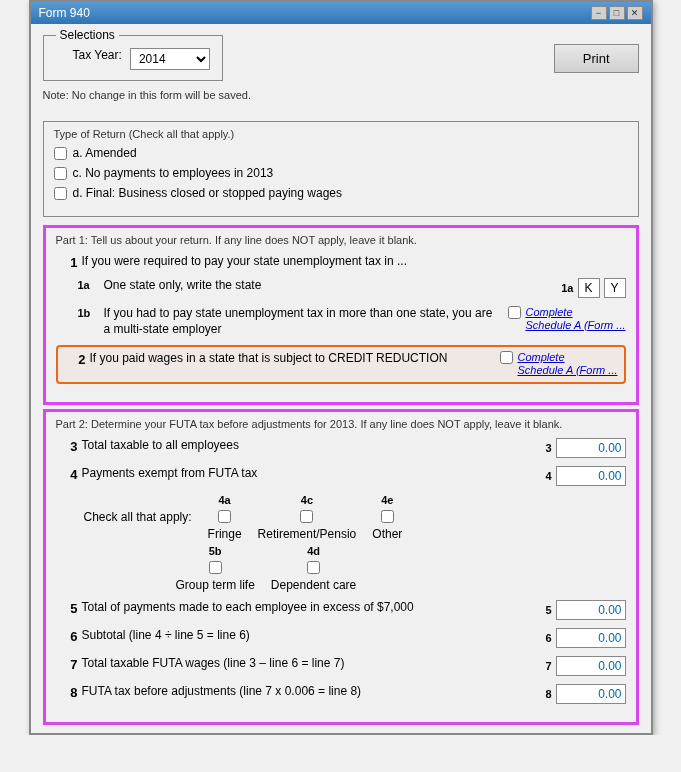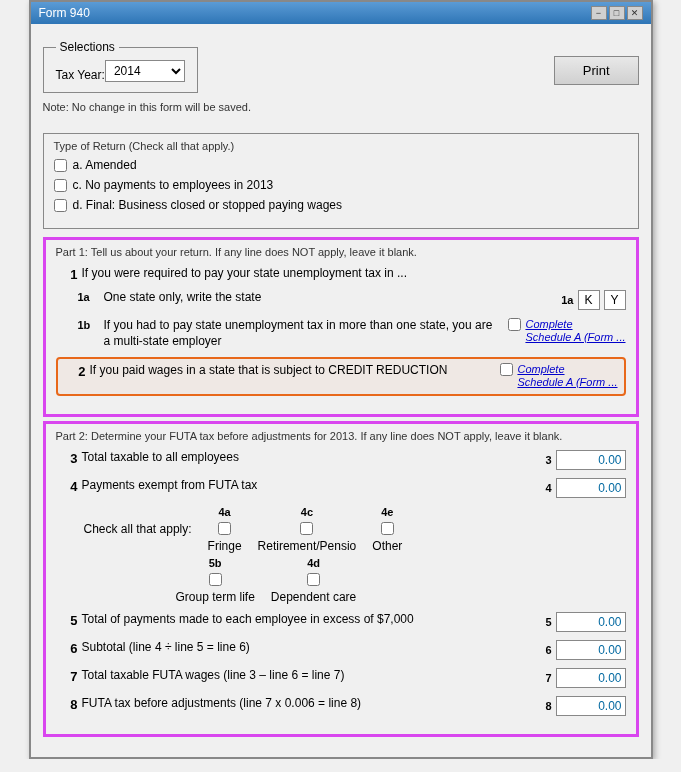--- a/index.html
+++ b/index.html
@@ -36,21 +36,21 @@
       background: #d0d0d0;
       border: 1px solid #888;
       font-size: 9px;
       cursor: pointer;
       display: flex;
       align-items: center;
       justify-content: center;
       color: #333;
     }
     .content {
-      padding: 16px 12px;
+      padding: 4px 12px;
       overflow-y: auto;
       max-height: 750px;
     }
     .selections-group {
       border: 1px solid #888;
       padding: 6px 12px 10px;
       margin-bottom: 8px;
       position: relative;
     }
     .selections-group legend {
@@ -58,22 +58,23 @@
       font-weight: normal;
       padding: 0 4px;
     }
     .selections-row {
       display: flex;
       align-items: center;
       justify-content: space-between;
     }
     .tax-year-row {
       display: flex;
-      align-items: flex-end;
-      gap: 0;
+      align-items: flex-start;
+      gap: 8px;
+      margin-left: 17px;
     }
     .tax-year-label {
       font-size: 12px;
     }
     select {
       font-size: 12px;
       padding: 2px 4px;
       border: 1px solid #888;
       background: white;
       height: 22px;

